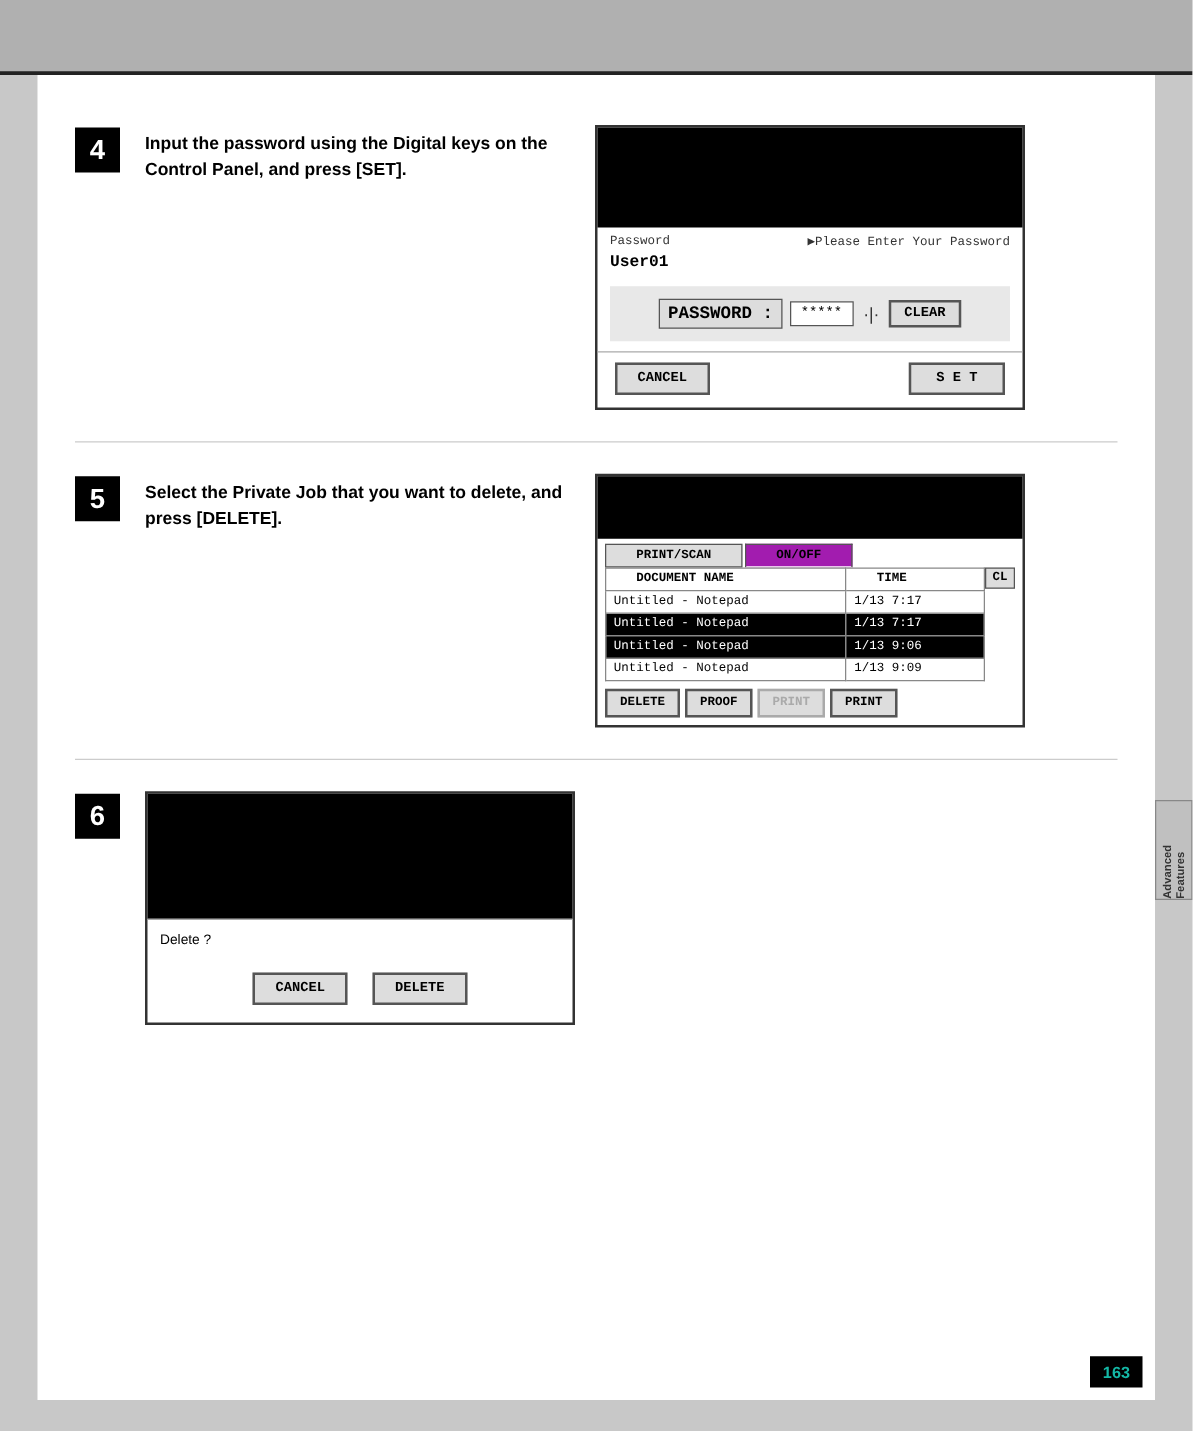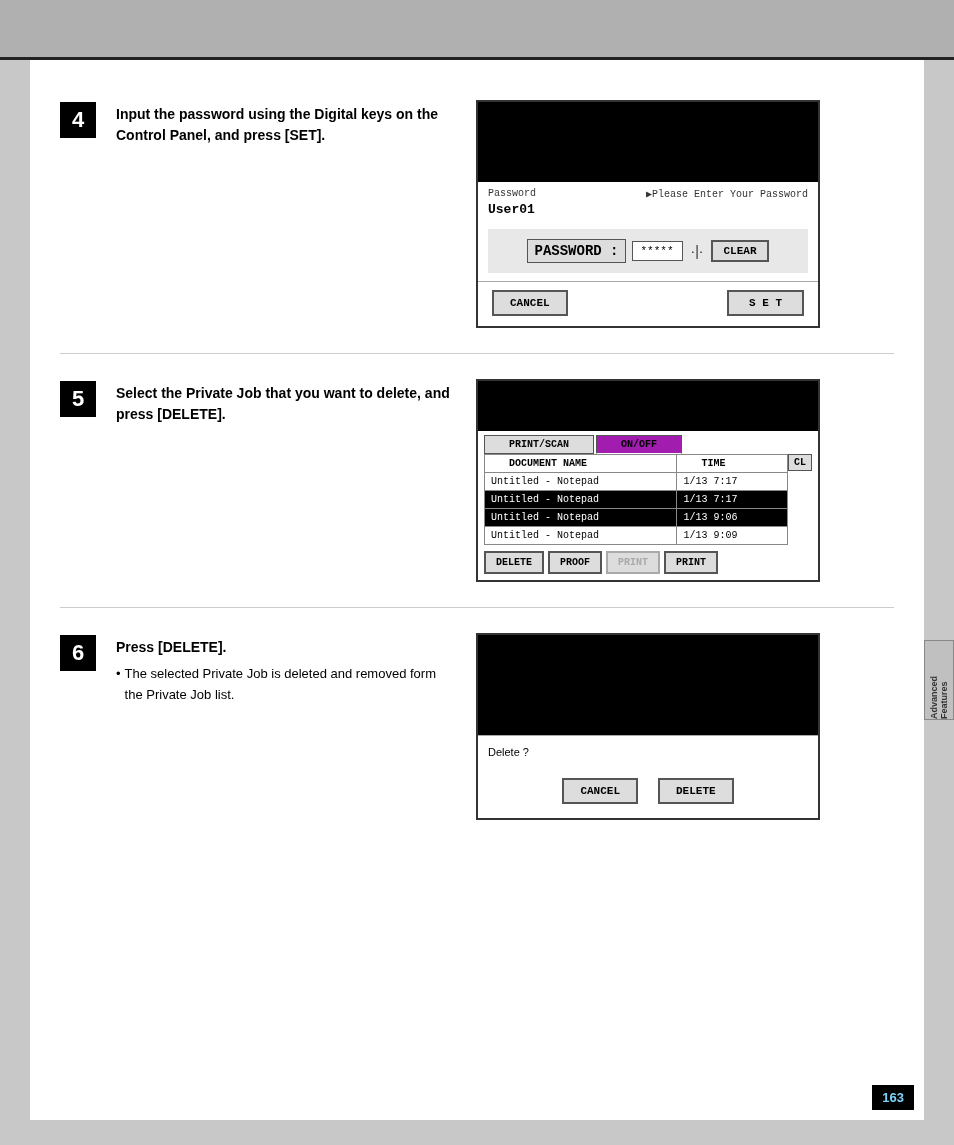--- a/index.html
+++ b/index.html
@@ -341,21 +341,21 @@
       color: #333;
       transform: rotate(180deg);
     }
 
     
     .page-number-box {
       position: absolute;
       bottom: 10px;
       right: 10px;
       background: #000;
-      color: #7dd3fc;
+      color: #14b8a6;
       font-size: 13px;
       font-weight: bold;
       padding: 5px 10px;
     }
 
     
     .step-divider {
       border: none;
       border-top: 1px solid #ccc;
       margin: 5px 30px;
@@ -448,29 +448,20 @@
         <button class="btn-action disabled">PRINT</button>
         <button class="btn-action">PRINT</button>
       </div>
     </div>
   </div>
 
   <hr class="step-divider">
 
   <div class="step-section">
     <div class="step-number-box">6</div>
-    <div class="step-text">
-      <span>Press [DELETE].</span>
-      <div class="sub-text">
-        <div class="bullet">
-          <span>•</span>
-          <span>The selected Private Job is deleted and removed form the Private Job list.</span>
-        </div>
-      </div>
-    </div>
 
     <div class="screen-panel screen3">
       <div class="screen3-top"></div>
       <div class="screen3-middle">Delete ?</div>
       <div class="screen3-bottom">
         <button class="btn-cancel-s3">CANCEL</button>
         <button class="btn-delete">DELETE</button>
       </div>
     </div>
   </div>

